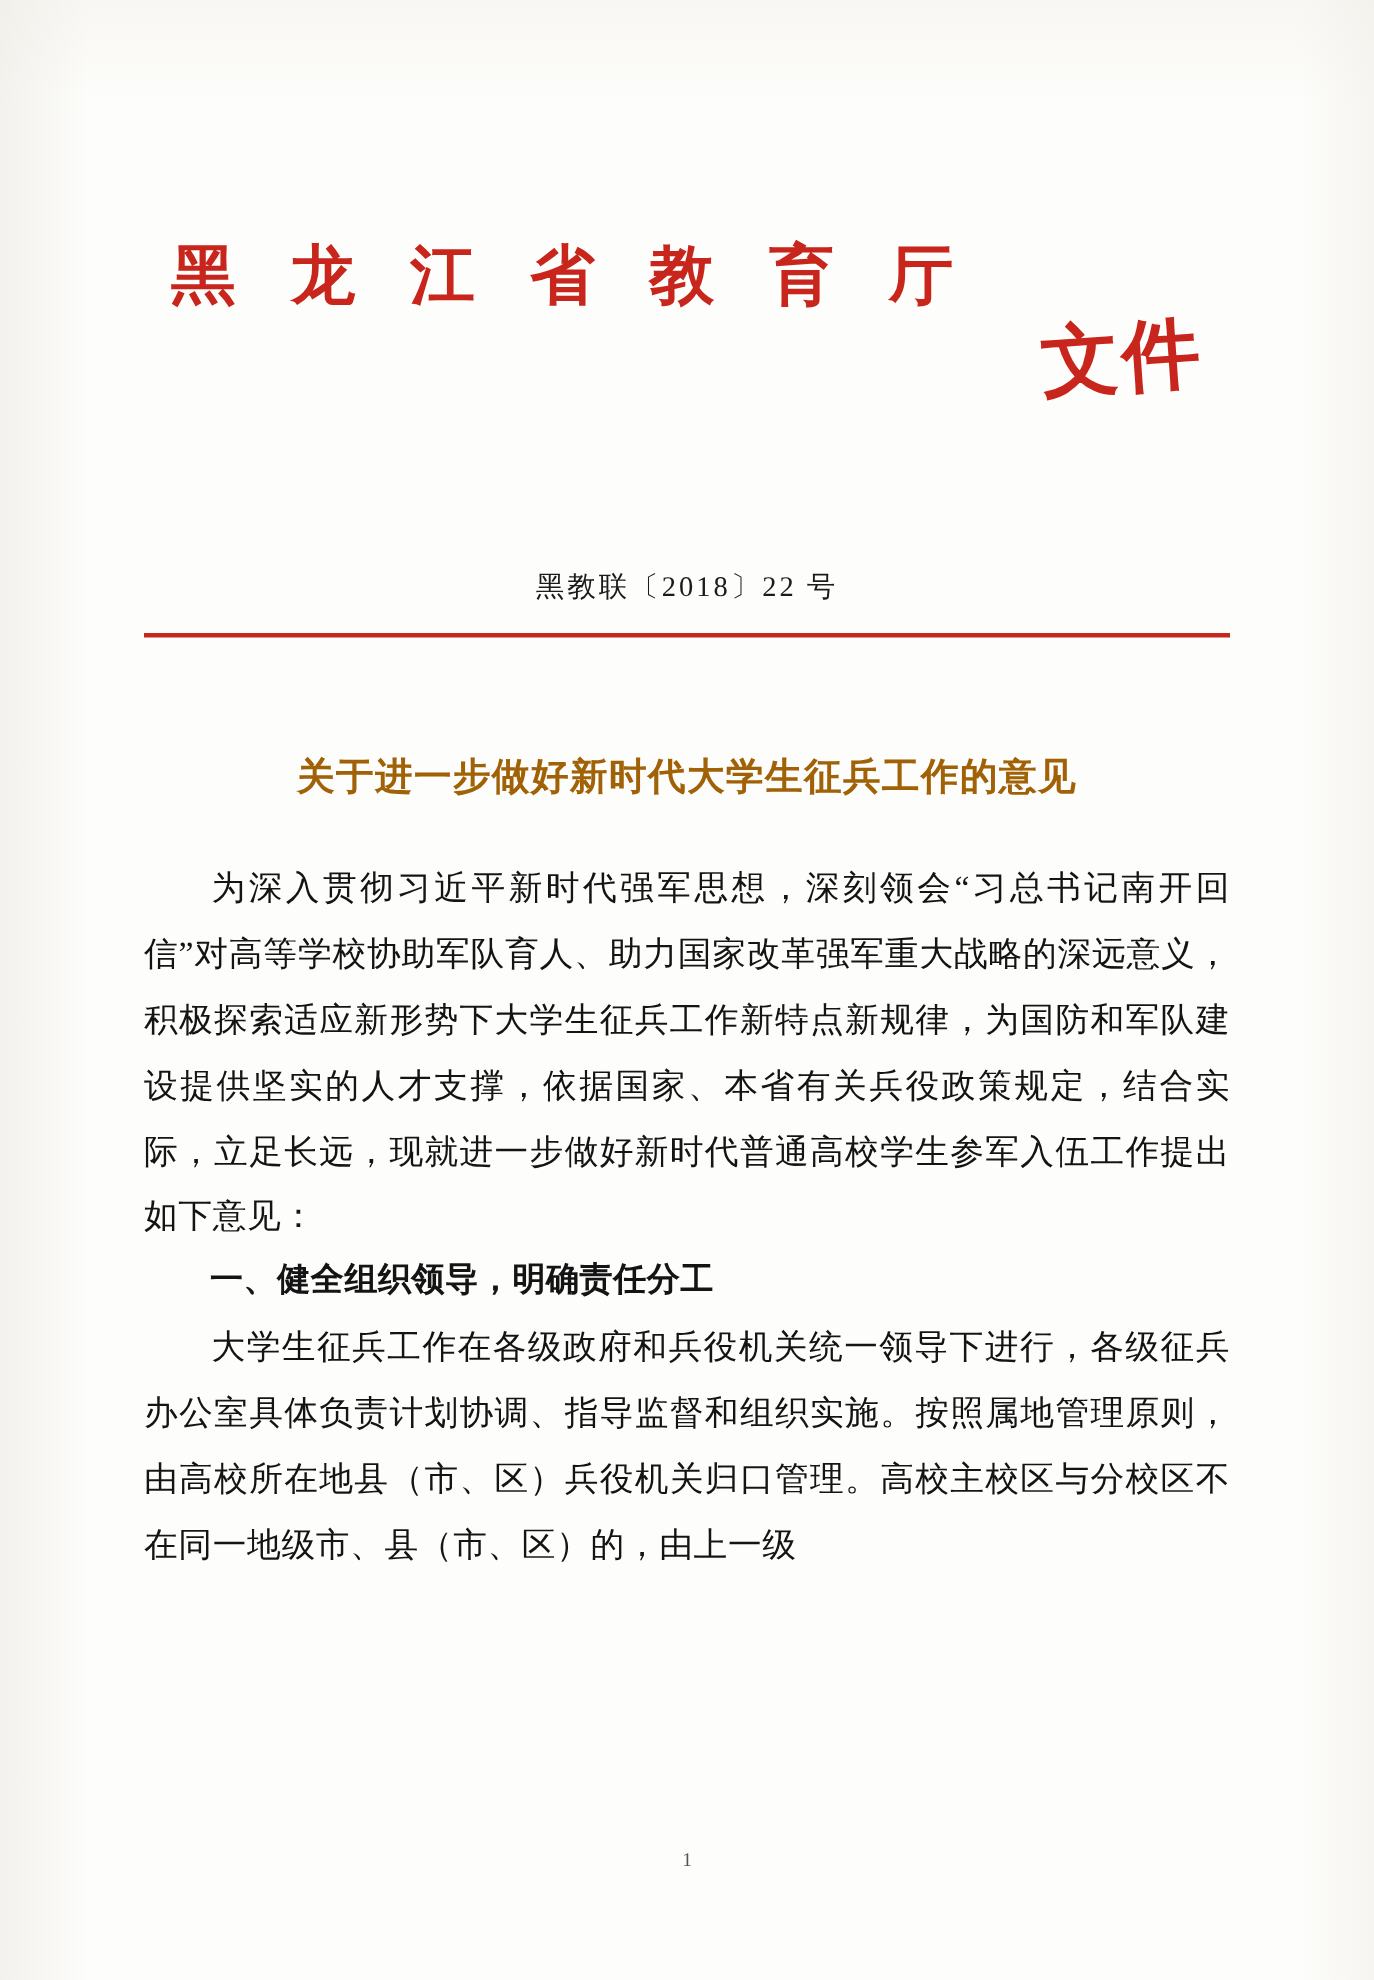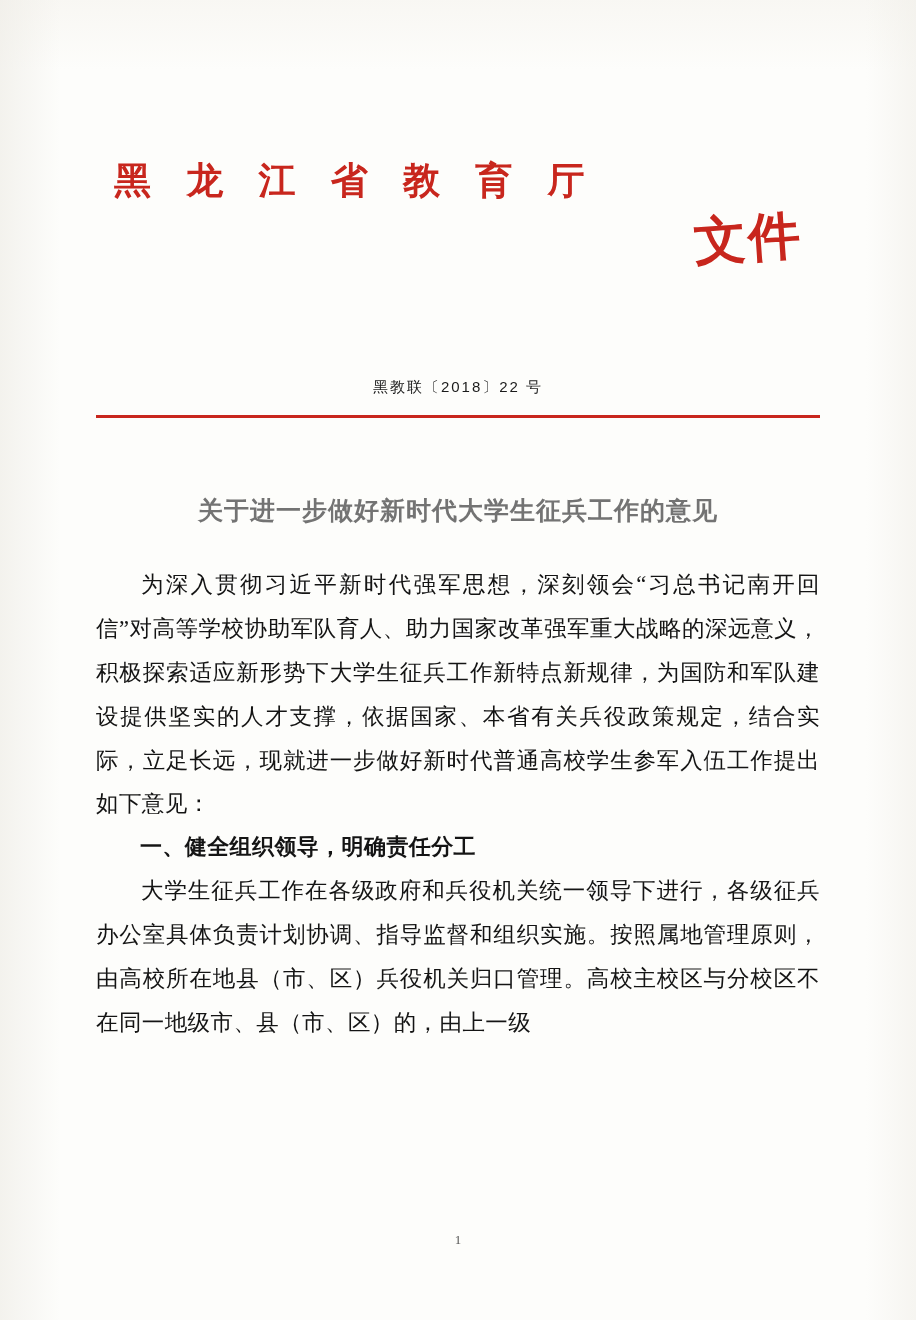--- a/index.html
+++ b/index.html
@@ -40,21 +40,21 @@
     margin-top: 158px;
     height: 148px;
   }
   .org-line1, .org-line2 {
     color: #c8261d;
     font-family: "Liberation Serif", "DejaVu Serif", serif;
     font-weight: bold;
     white-space: nowrap;
   }
   .org-line1 {
-    font-size: 37px;
+    font-size: 43px;
     letter-spacing: 13px;
     line-height: 1.25;
     padding-left: 18px;
   }
   .org-line2 {
     font-size: 37px;
     letter-spacing: 2px;
     line-height: 1.3;
     margin-top: 8px;
     padding-left: 12px;
@@ -71,40 +71,40 @@
     transform: rotate(-4deg);
   }
 
   
   .docnum-block {
     margin-top: 72px;
     text-align: center;
   }
   .docnum {
     display: inline-block;
-    font-size: 15px;
+    font-size: 19px;
     letter-spacing: 2px;
     color: #1b1b1b;
-    font-family: Liberation Sans, sans-serif;
+    font-family: Liberation Serif, serif;
   }
   .red-rule {
     margin-top: 18px;
     height: 3px;
     background: #c8261d;
     width: 100%;
   }
 
   
   .doc-title {
     margin-top: 76px;
     text-align: center;
     font-size: 25px;
     font-weight: bold;
     letter-spacing: 1px;
-    color: #737373;
+    color: #a16207;
     font-family: "DejaVu Sans", "Liberation Sans", sans-serif;
   }
 
   
   .body-text {
     margin-top: 36px;
     font-size: 22.5px;
     line-height: 1.95;
     color: #141414;
     text-align: justify;

